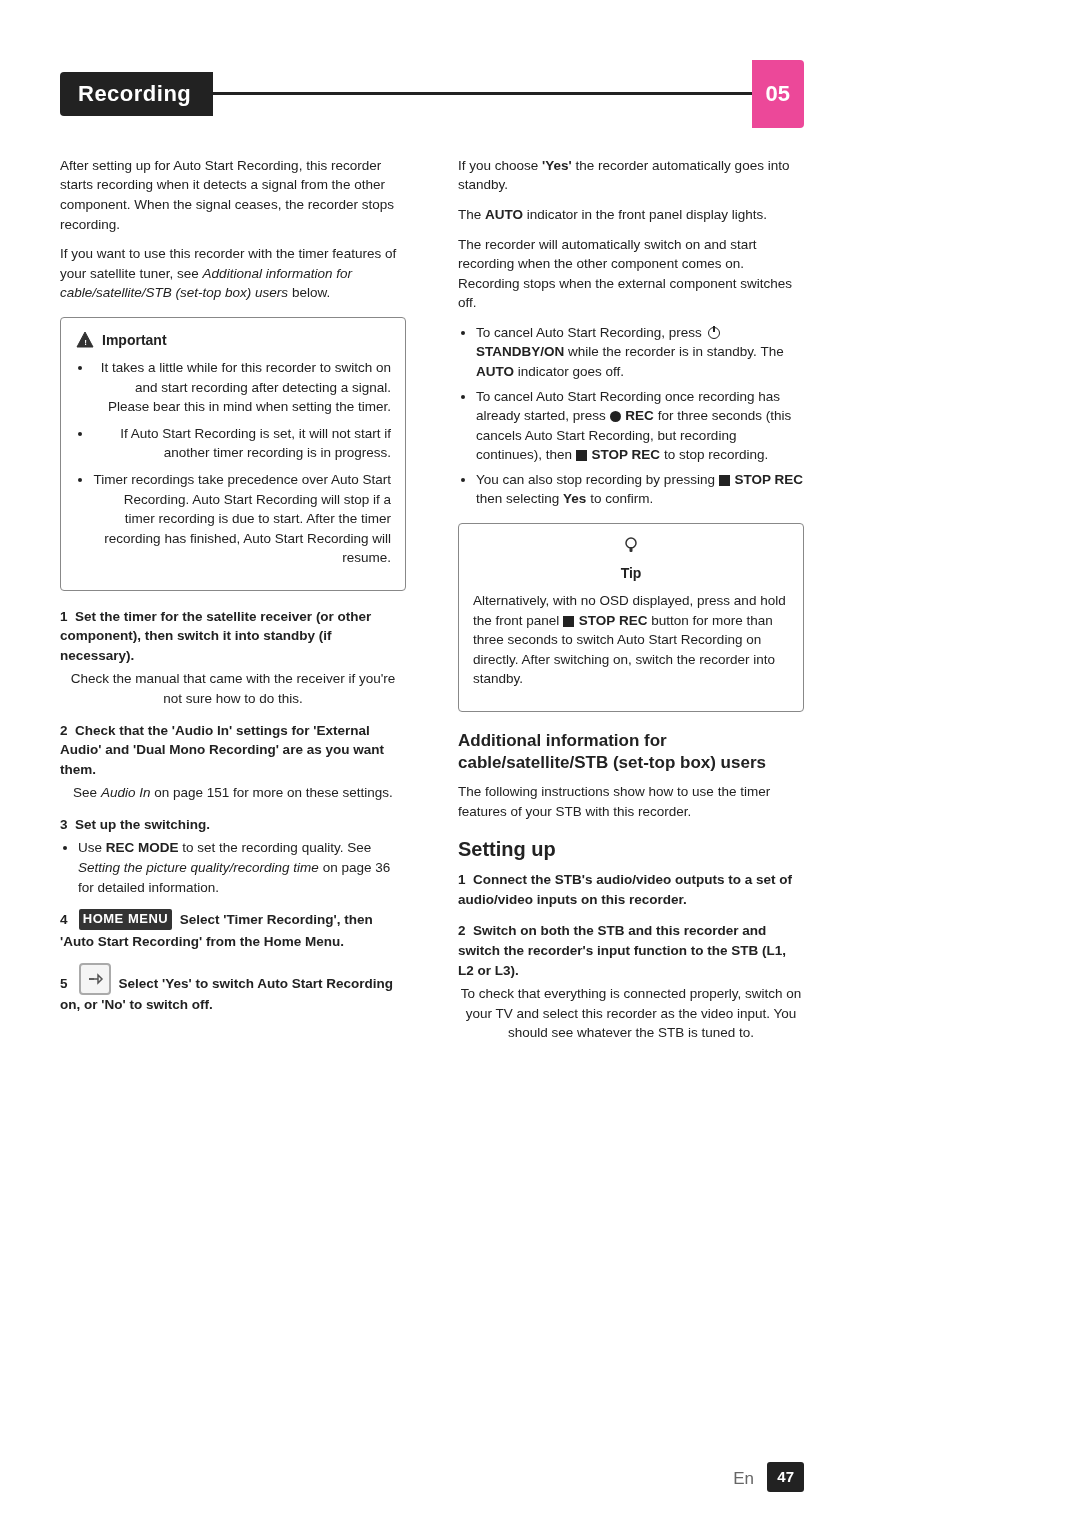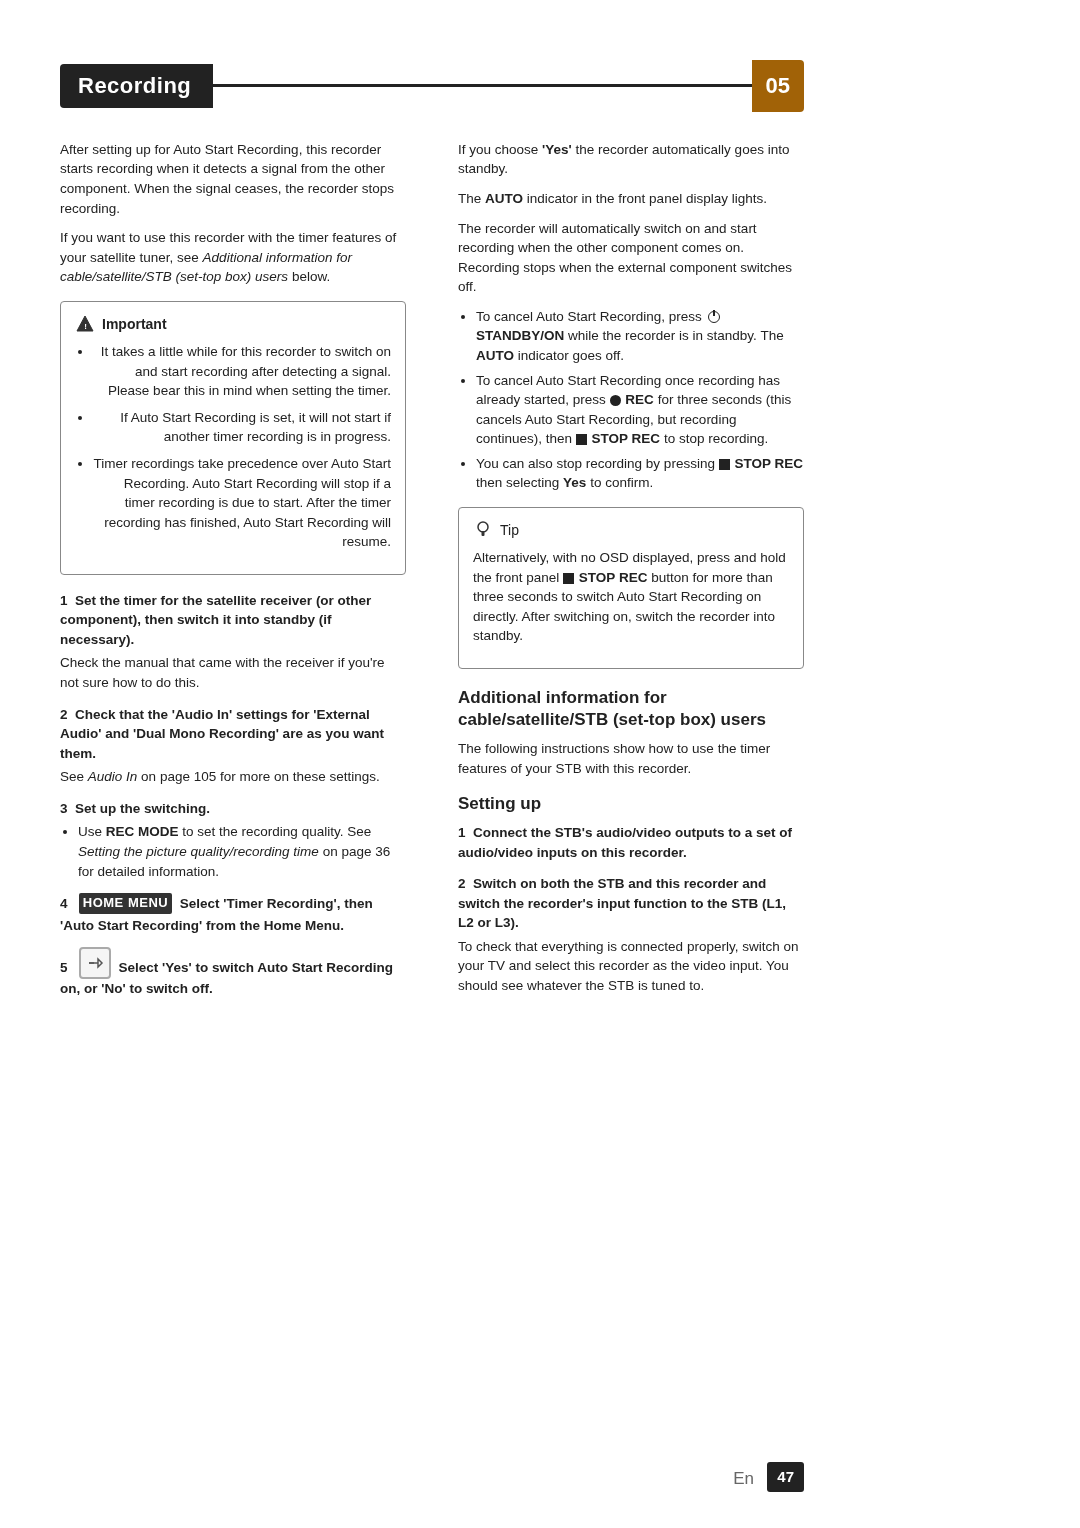--- a/index.html
+++ b/index.html
@@ -32,25 +32,25 @@
       padding: 6px 22px 6px 18px;
       border-radius: 4px 0 0 4px;
       letter-spacing: 0.5px;
     }
     .chapter-title-line {
       flex: 1;
       height: 3px;
       background: #222;
     }
     .chapter-number-box {
-      background: #a16207;
+      background: #ec4899;
       color: #fff;
       font-size: 22px;
       font-weight: bold;
-      padding: 10px 14px;
+      padding: 18px 14px;
       border-radius: 0 4px 4px 0;
     }
     
     .content {
       display: flex;
       gap: 36px;
     }
     .col-left {
       flex: 1;
       min-width: 0;
@@ -96,57 +96,58 @@
       margin-bottom: 7px;
     }
     
     .step {
       margin-bottom: 12px;
     }
     .step-title {
       font-weight: bold;
       margin-bottom: 4px;
     }
-    .step-body { margin-bottom: 4px; }
+    .step-body { margin-bottom: 4px; text-align: center; }
     
     .bullet-list {
       list-style: disc;
       padding-left: 18px;
       margin-bottom: 10px;
     }
     .bullet-list li { margin-bottom: 5px; }
     
     .tip-box {
       border: 1.5px solid #888;
       border-radius: 4px;
       padding: 12px 14px;
       margin: 14px 0 16px 0;
     }
     .tip-title {
       display: flex;
       align-items: center;
-      font-weight: normal;
+      font-weight: bold;
       font-size: 14px;
       margin-bottom: 8px;
       gap: 7px;
+      flex-direction: column;
     }
     .tip-icon {
       display: inline-block;
       width: 20px;
       height: 20px;
     }
     
     .section-heading {
       font-size: 17px;
       font-weight: bold;
       margin: 18px 0 8px 0;
       line-height: 1.3;
     }
     .sub-heading {
-      font-size: 17px;
+      font-size: 20px;
       font-weight: bold;
       margin: 14px 0 6px 0;
     }
     
     .sym-stop {
       display: inline-block;
       width: 11px;
       height: 11px;
       background: #222;
       vertical-align: middle;
@@ -251,21 +252,21 @@
         <div class="step-body">Check the manual that came with the receiver if you're not sure how to do this.</div>
       </div>
 
       <div class="step">
         <div class="step-title">
           <span>2</span>&nbsp;&nbsp;<span>Check that the 'Audio In' settings for 'External Audio' and 'Dual Mono Recording' are as you want them.</span>
         </div>
         <div class="step-body">
           <span>See</span>
           <em class="italic">Audio In</em>
-          <span>on page 105 for more on these settings.</span>
+          <span>on page 151 for more on these settings.</span>
         </div>
       </div>
 
       <div class="step">
         <div class="step-title">
           <span>3</span>&nbsp;&nbsp;<span>Set up the switching.</span>
         </div>
         <ul class="bullet-list">
           <li>
             <span>Use</span>

